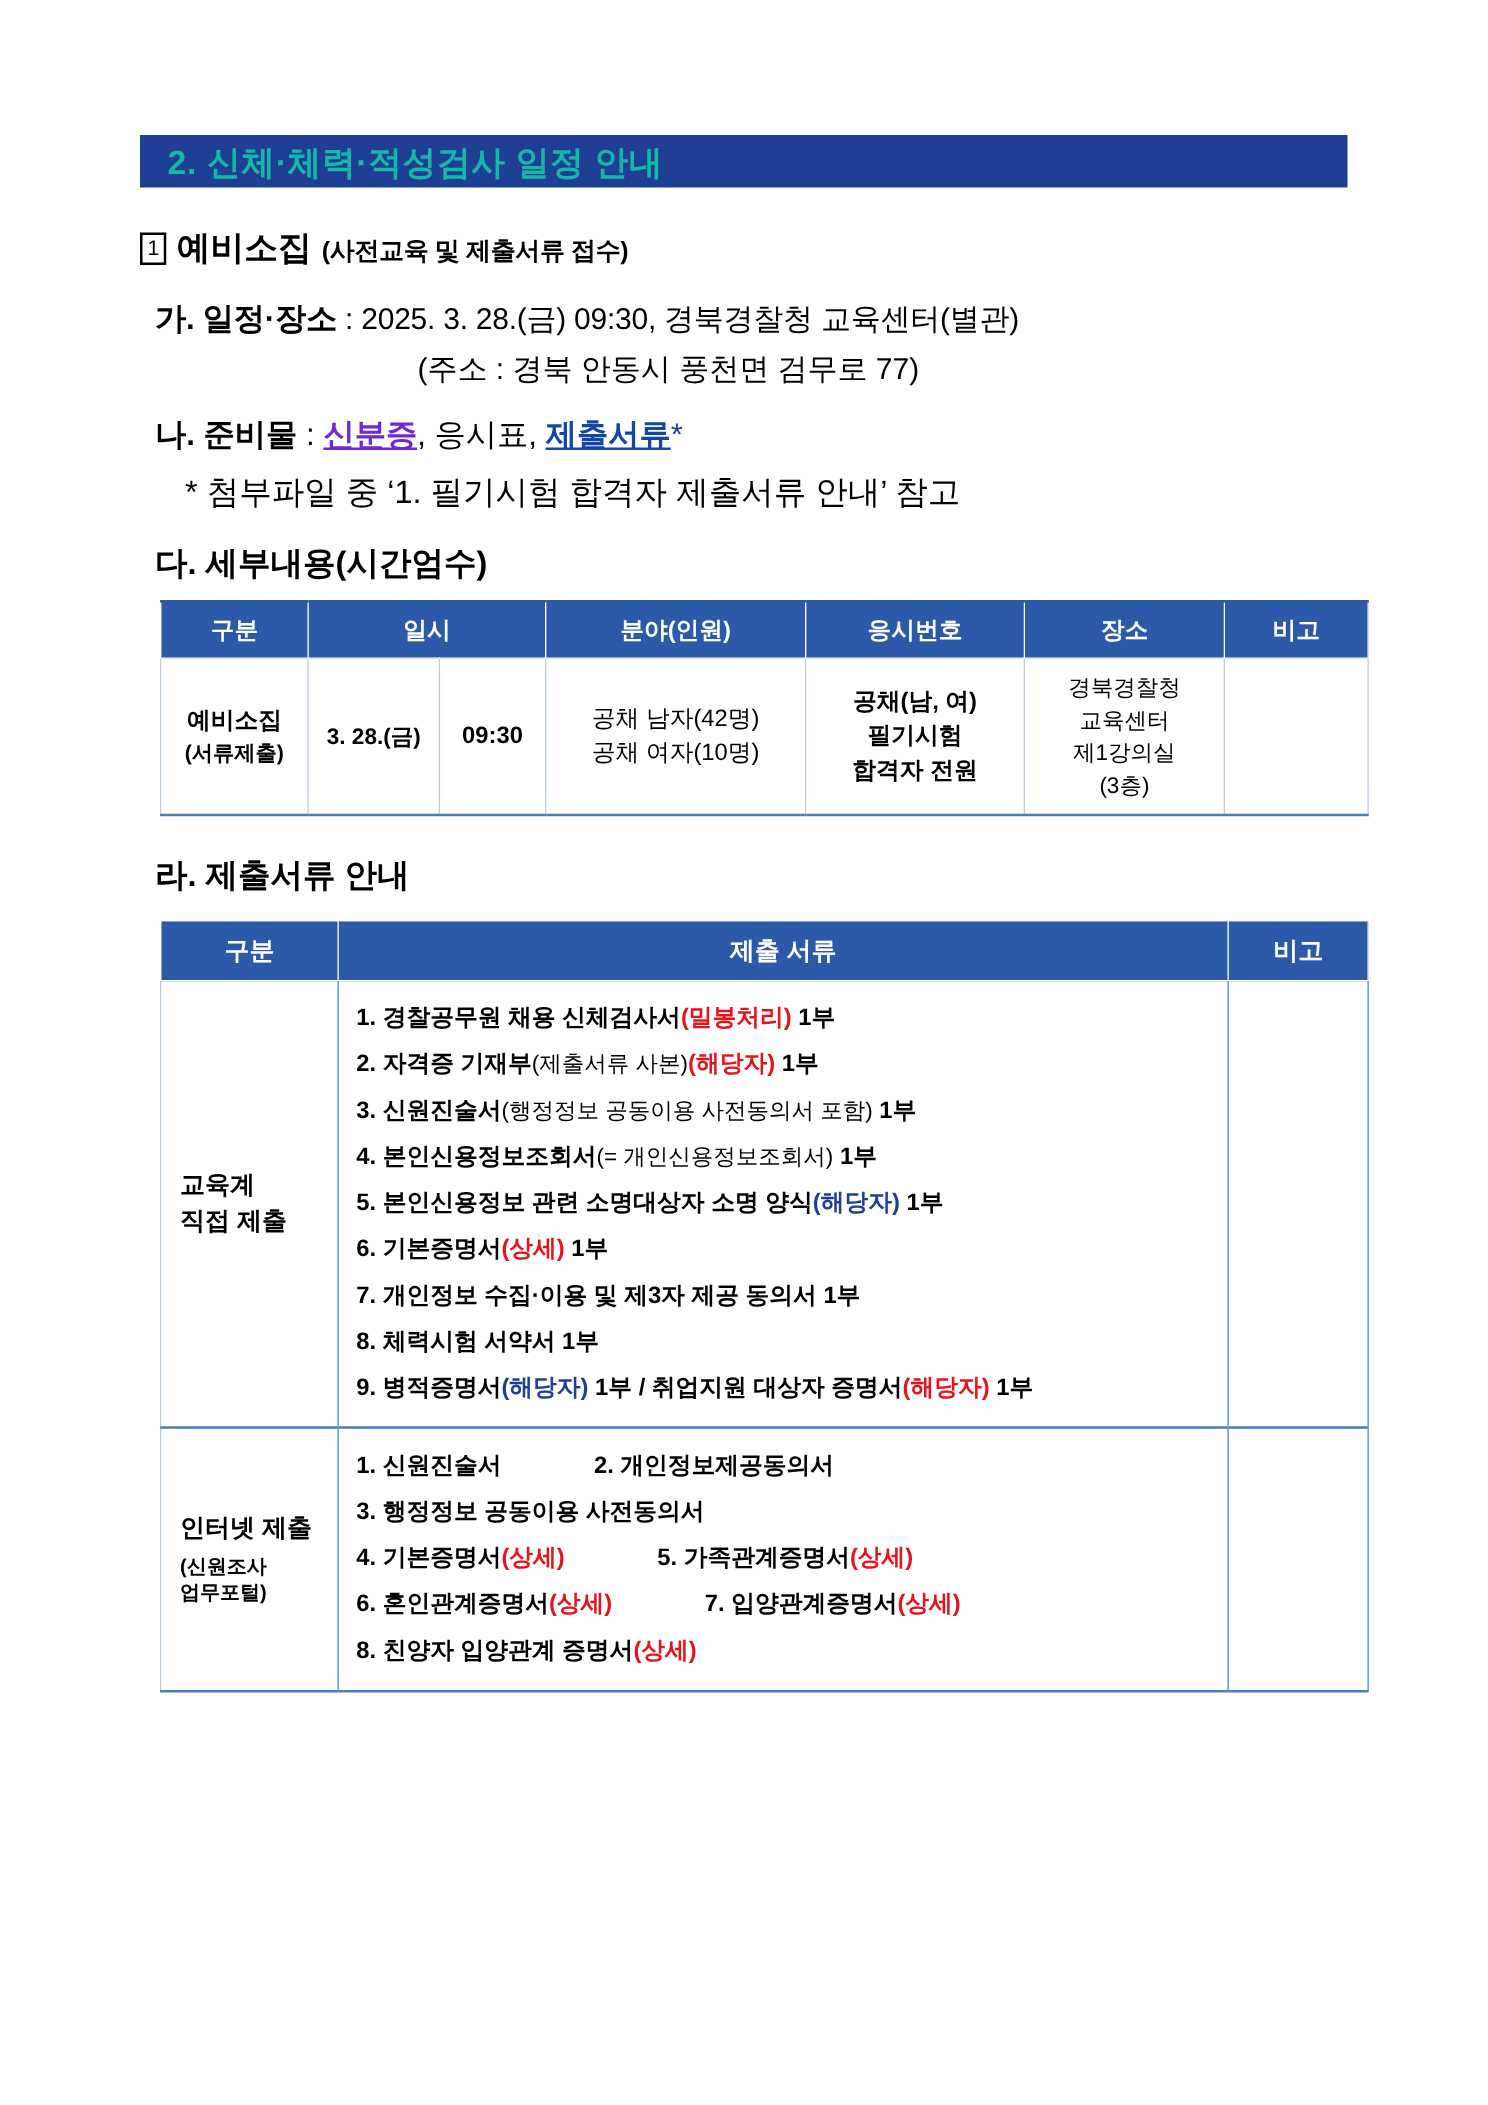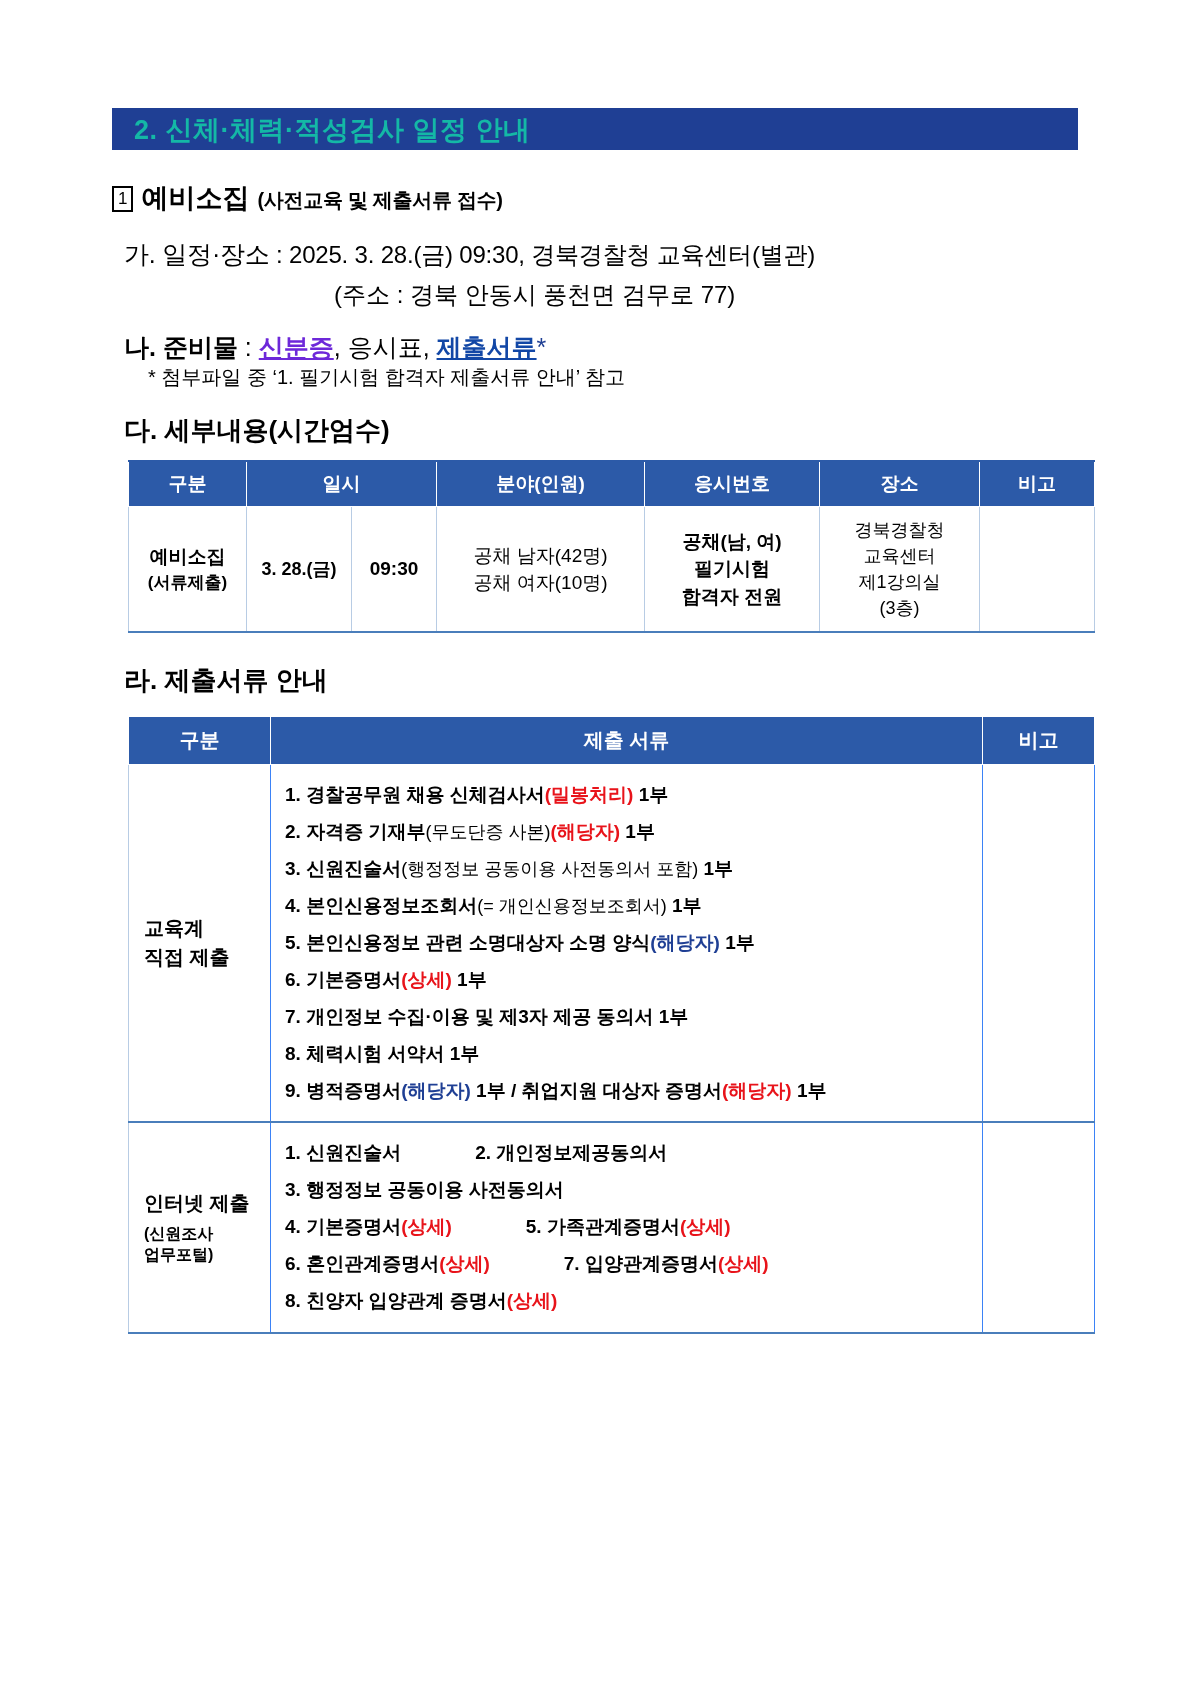--- a/index.html
+++ b/index.html
@@ -58,40 +58,40 @@
     letter-spacing: -0.3px;
   }
 
   .line-a {
     margin-top: 22px;
     font-size: 24px;
     letter-spacing: -0.2px;
     padding-left: 12px;
     white-space: nowrap;
   }
-  .line-a .lbl { font-weight: normal; font-size: 25px; }
+  .line-a .lbl { font-weight: bold; font-size: 25px; }
   .line-indent {
     margin-top: 8px;
     font-size: 24px;
     padding-left: 222px;
   }
   .line-b {
     margin-top: 20px;
     font-size: 25px;
     padding-left: 12px;
   }
   .line-b .lbl { font-weight: bold; }
   .red { color: #e8131a; font-weight: bold; }
   .red-u { color: #6d28d9; font-weight: bold; text-decoration: underline; }
   .blue-u { color: #1247a6; font-weight: bold; text-decoration: underline; }
   .blue { color: #1f3f94; }
 
   .line-note {
-    margin-top: 0;
-    font-size: 20px;
+    margin-top: 12px;
+    font-size: 26px;
     padding-left: 36px;
   }
   .line-c {
     margin-top: 22px;
     font-size: 26px;
     font-weight: bold;
     padding-left: 12px;
   }
   .line-c .red-s { color: #000000; }
 
@@ -271,21 +271,21 @@
           <div>교육계</div>
           <div>직접 제출</div>
         </td>
         <td>
           <div class="doc-line">
             <span>1.</span>
             <span>경찰공무원 채용 신체검사서</span><span class="red">(밀봉처리)</span><span> 1부</span>
           </div>
           <div class="doc-line">
             <span>2.</span>
-            <span>자격증 기재부</span><span class="thin">(무도단증 사본)</span><span class="red">(해당자)</span><span> 1부</span>
+            <span>자격증 기재부</span><span class="thin">(제출서류 사본)</span><span class="red">(해당자)</span><span> 1부</span>
           </div>
           <div class="doc-line">
             <span>3.</span>
             <span>신원진술서</span><span class="thin">(행정정보 공동이용 사전동의서 포함)</span><span> 1부</span>
           </div>
           <div class="doc-line">
             <span>4.</span>
             <span>본인신용정보조회서</span><span class="thin">(= 개인신용정보조회서)</span><span> 1부</span>
           </div>
           <div class="doc-line">

